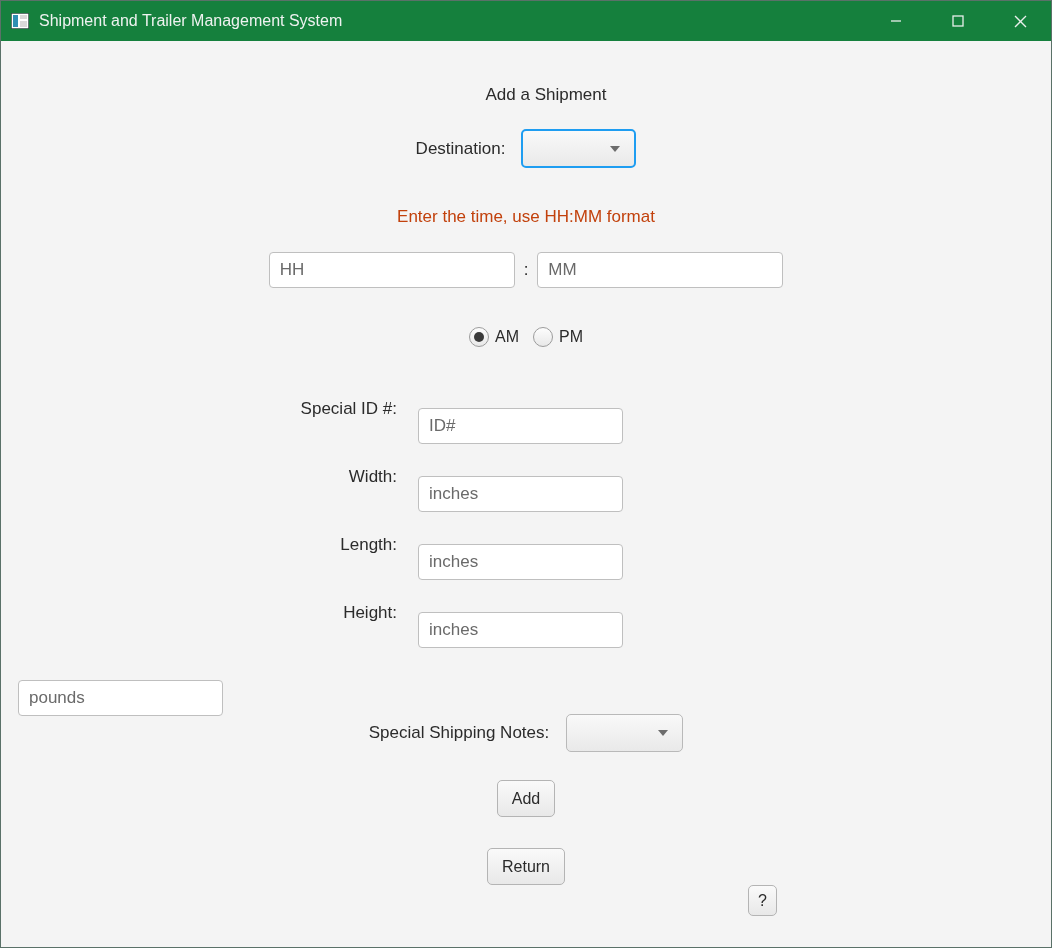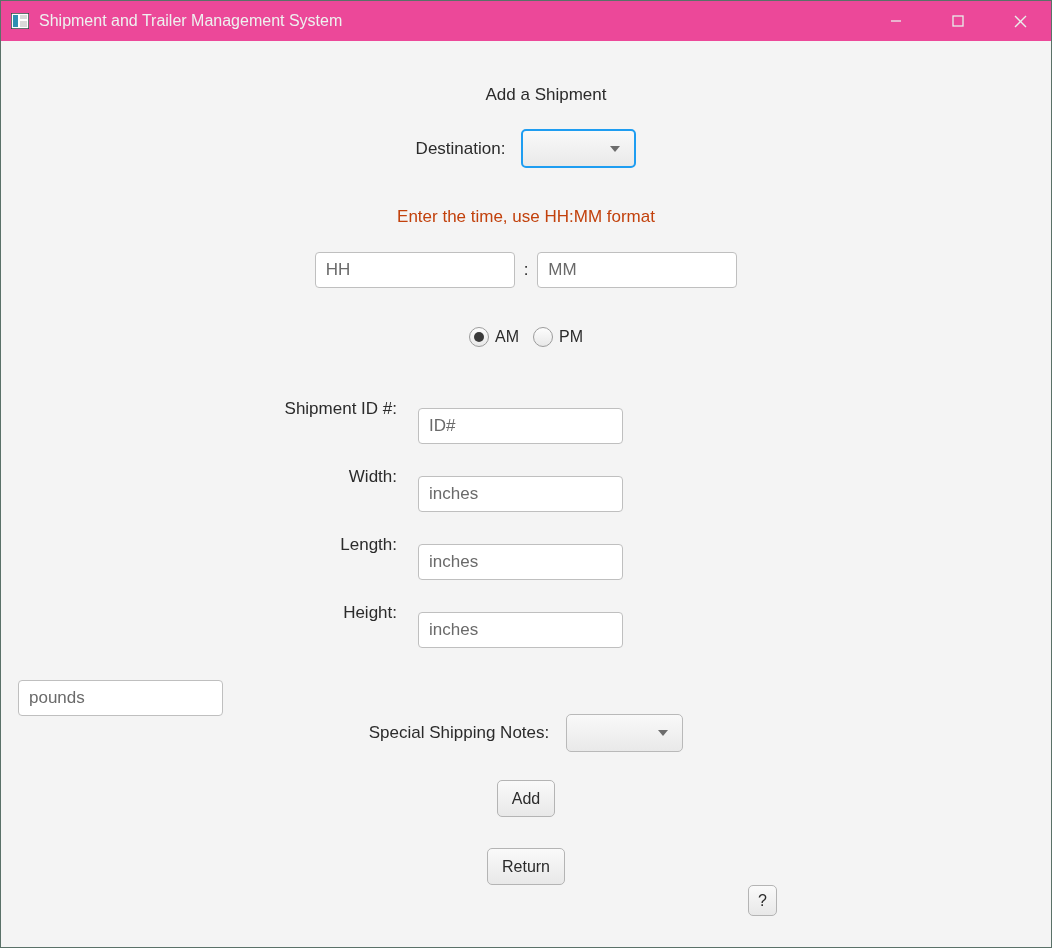--- a/index.html
+++ b/index.html
@@ -22,21 +22,21 @@
       height: 948px;
       background: #f4f4f4;
       border: 1px solid #5a7168;
       display: flex;
       flex-direction: column;
     }
 
     
     .titlebar {
       height: 40px;
-      background: #ec4899;
+      background: #15803d;
       color: #fff;
       display: flex;
       align-items: center;
       position: relative;
     }
 
     .titlebar-icon {
       width: 18px;
       height: 16px;
       margin-left: 10px;
@@ -132,21 +132,21 @@
     
     .row-timeheader {
       top: 166px;
       font-size: 17px;
       color: #c2410c;
     }
 
     
     .row-time { top: 211px; }
     .time-input {
-      width: 200px;
+      width: 246px;
       height: 36px;
       border: 1px solid #bfbfbf;
       border-radius: 4px;
       font-size: 17px;
       padding: 0 10px;
       background: #fff;
       color: #6a6a6a;
       outline: none;
     }
     .time-input::placeholder { color: #6a6a6a; }
@@ -319,21 +319,21 @@
         <span class="radio checked"></span>
         <span class="radio-label">AM</span>
       </div>
       <div class="radio-wrap">
         <span class="radio"></span>
         <span class="radio-label">PM</span>
       </div>
     </div>
 
     <div class="row form-row row-id">
-      <span class="label">Shipment ID #:</span>
+      <span class="label">Special ID #:</span>
       <span class="field-wrap">
         <input class="text-input" type="text" placeholder="ID#" style="">
       </span>
     </div>
 
     <div class="row form-row row-width">
       <span class="label">Width:</span>
       <span class="field-wrap">
         <input class="text-input" type="text" placeholder="inches" style="">
       </span>

